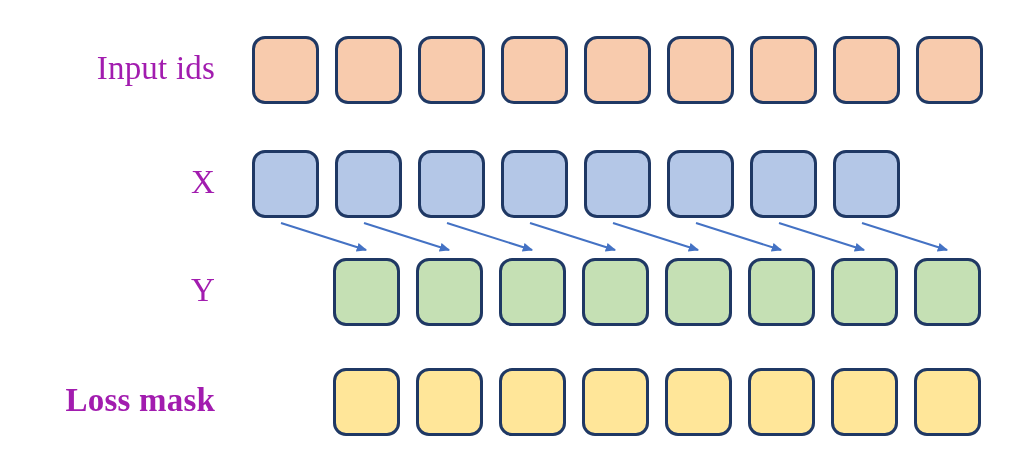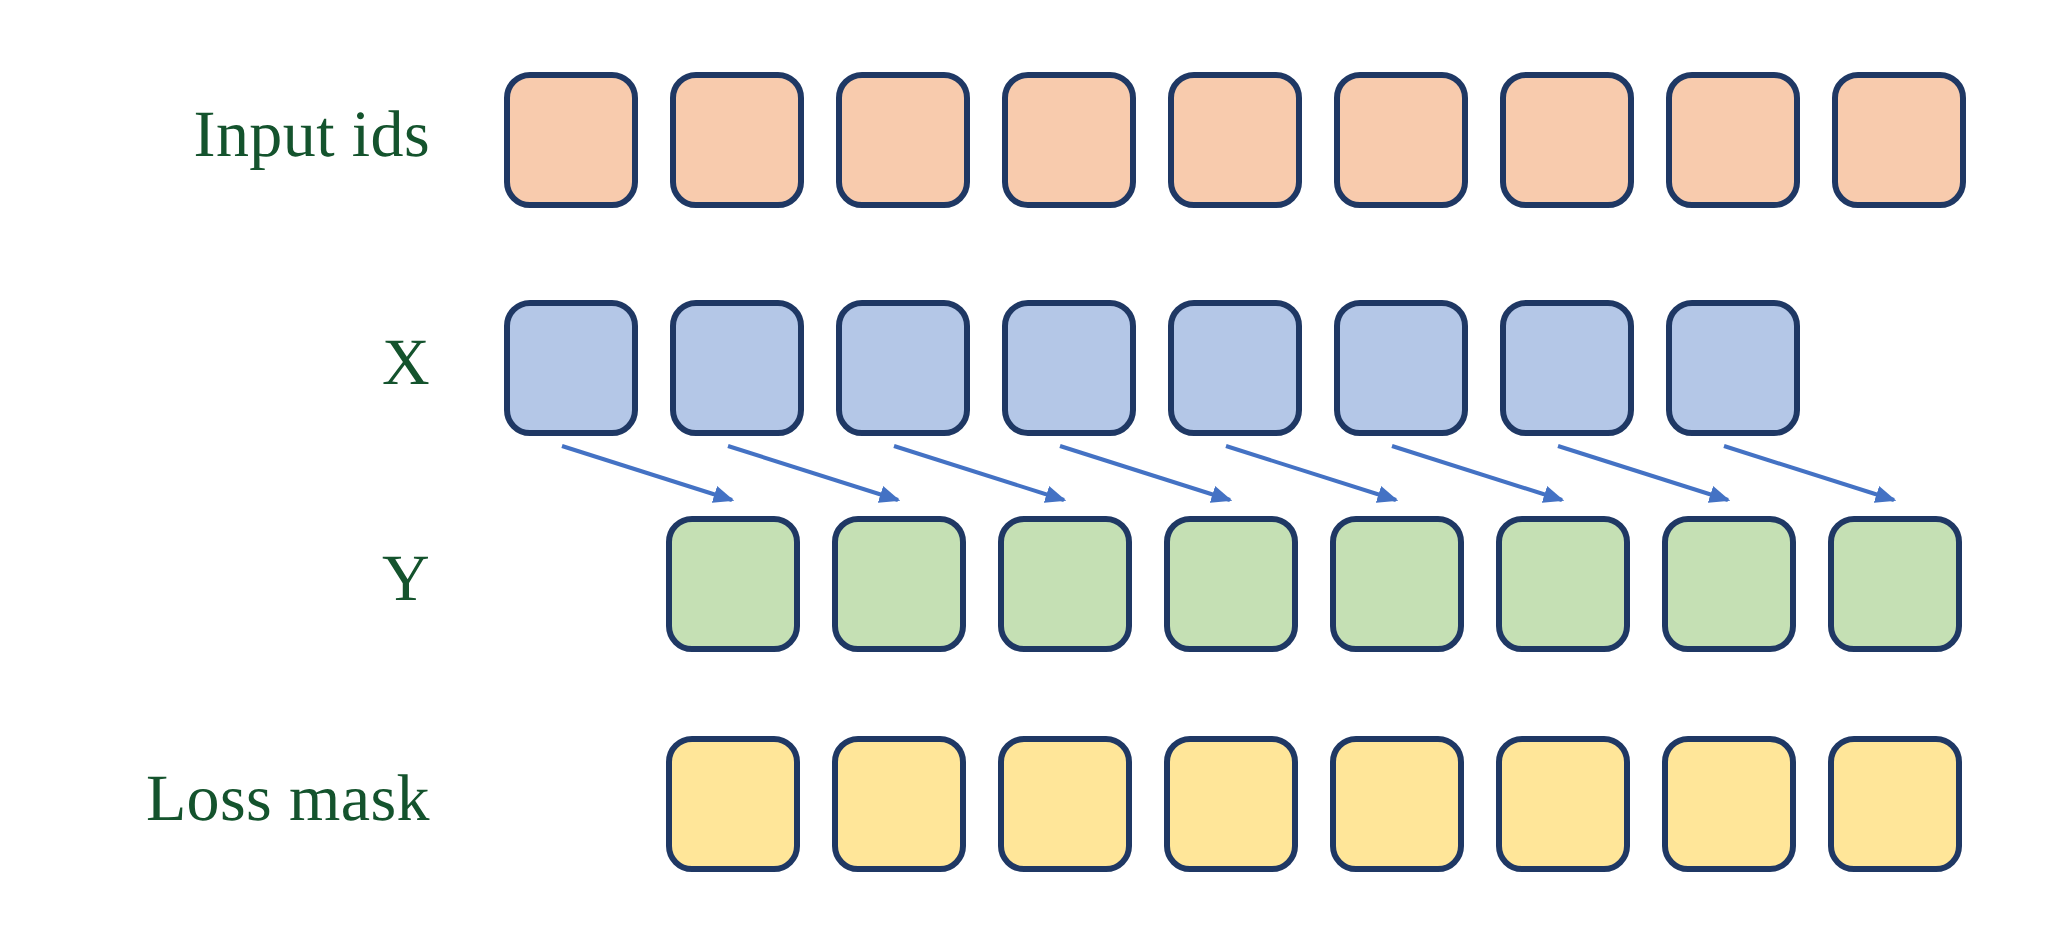--- a/index.html
+++ b/index.html
@@ -8,21 +8,21 @@
     width:1030px;height:464px;
     background:#ffffff;
     font-family:"Liberation Serif","DejaVu Serif",serif;
     overflow:hidden;
   }
   #canvas{position:relative;width:1030px;height:464px;}
 
   .row-label{
     position:absolute;
     text-align:right;
-    color:#14532d;
+    color:#a21caf;
     font-family:"Liberation Serif","DejaVu Serif",serif;
     font-size:33px;
     line-height:1;
     white-space:nowrap;
     letter-spacing:0.2px;
   }
 
   .cell{
     position:absolute;
     box-sizing:border-box;
@@ -39,21 +39,21 @@
 </style>
 </head>
 <body>
 
 <div id="canvas">
 
   <div id="labels">
       <div class="row-label" style="right: 815px; top: 52px;">Input ids</div>
       <div class="row-label" style="right: 815px; top: 166px;">X</div>
       <div class="row-label" style="right: 815px; top: 274px;">Y</div>
-      <div class="row-label" style="right: 815px; top: 384px;">Loss mask</div>
+      <div class="row-label" style="right: 815px; top: 384px; font-weight: bold;">Loss mask</div>
     </div>
 
   <div id="cells">
       <div class="cell" style="left: 252px; top: 36px; width: 67px; height: 68px; background: rgb(248, 203, 173); border-color: rgb(31, 56, 100); border-radius: 13px;"></div>
       <div class="cell" style="left: 335px; top: 36px; width: 67px; height: 68px; background: rgb(248, 203, 173); border-color: rgb(31, 56, 100); border-radius: 13px;"></div>
       <div class="cell" style="left: 418px; top: 36px; width: 67px; height: 68px; background: rgb(248, 203, 173); border-color: rgb(31, 56, 100); border-radius: 13px;"></div>
       <div class="cell" style="left: 501px; top: 36px; width: 67px; height: 68px; background: rgb(248, 203, 173); border-color: rgb(31, 56, 100); border-radius: 13px;"></div>
       <div class="cell" style="left: 584px; top: 36px; width: 67px; height: 68px; background: rgb(248, 203, 173); border-color: rgb(31, 56, 100); border-radius: 13px;"></div>
       <div class="cell" style="left: 667px; top: 36px; width: 67px; height: 68px; background: rgb(248, 203, 173); border-color: rgb(31, 56, 100); border-radius: 13px;"></div>
       <div class="cell" style="left: 750px; top: 36px; width: 67px; height: 68px; background: rgb(248, 203, 173); border-color: rgb(31, 56, 100); border-radius: 13px;"></div>

